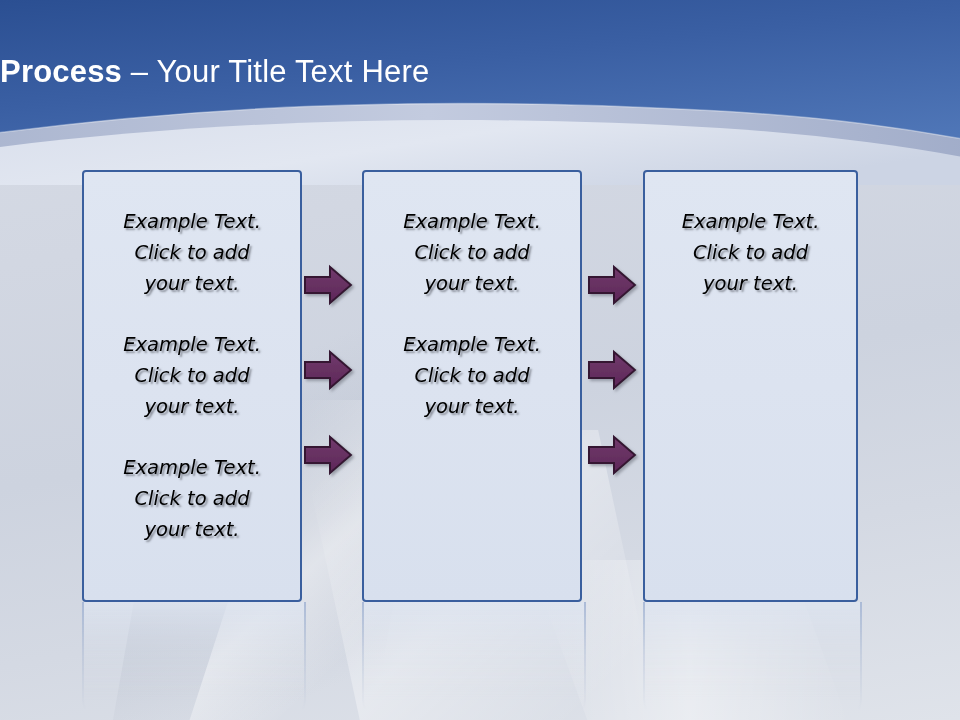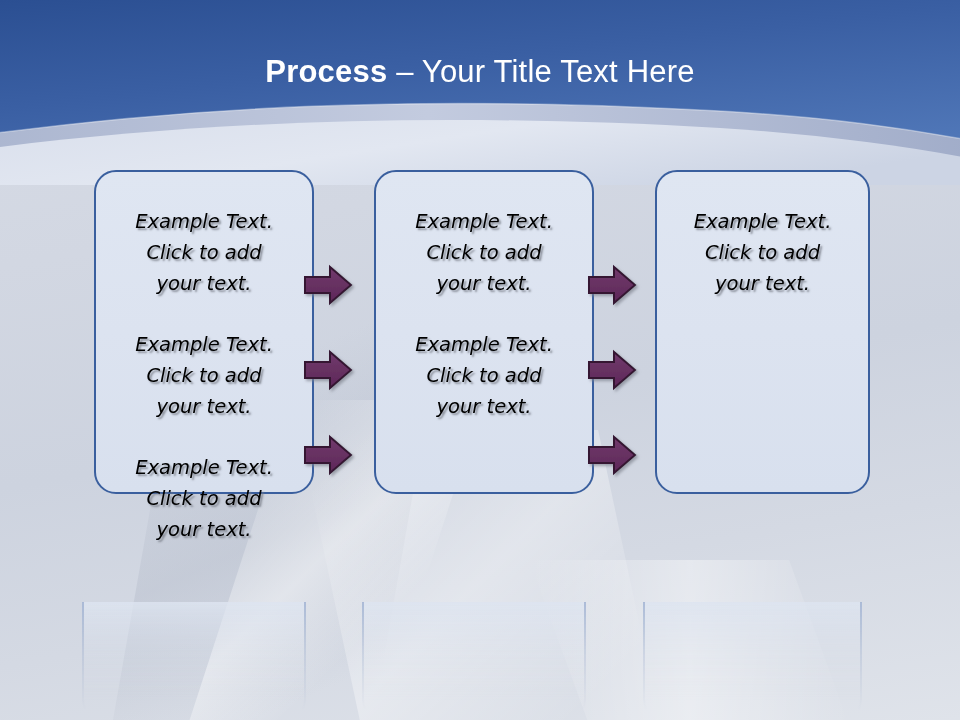--- a/index.html
+++ b/index.html
@@ -68,21 +68,21 @@
   }
   .header-svg {
     display: block;
   }
 
   .slide-title {
     position: absolute;
     left: 0;
     top: 52px;
     width: 960px;
-    text-align: center;
+    text-align: left;
     color: #ffffff;
     font-size: 31px;
     line-height: 40px;
     letter-spacing: 0.2px;
     white-space: nowrap;
   }
   .slide-title .t-bold { font-weight: bold; }
   .slide-title .t-dash { font-weight: normal; }
   .slide-title .t-rest { font-weight: normal; }
 
@@ -105,26 +105,25 @@
     border-radius: 0 0 22px 22px;
     background: linear-gradient(to bottom, rgba(221,228,240,0.85) 0%, rgba(221,228,240,0.35) 45%, rgba(221,228,240,0.0) 95%);
     -webkit-mask-image: linear-gradient(to bottom, rgba(0,0,0,1) 0%, rgba(0,0,0,0.45) 40%, rgba(0,0,0,0.0) 90%);
     mask-image: linear-gradient(to bottom, rgba(0,0,0,1) 0%, rgba(0,0,0,0.45) 40%, rgba(0,0,0,0.0) 90%);
   }
 
   
   .pbox {
     position: absolute;
     top: 170px;
-    height: 324px;
+    height: 432px;
     box-sizing: border-box;
     border: 2px solid #3a5f9e;
-    border-radius: 22px;
+    border-radius: 4px;
     background: linear-gradient(to bottom, #dfe6f2 0%, #dce3f0 50%, #d8e0ee 100%);
-    margin-left: 12px;
   }
   .pbox-inner {
     position: absolute;
     left: 14px;
     right: 14px;
     top: 34px;
     text-align: center;
   }
   .ptext {
     font-family: "DejaVu Sans", sans-serif;

